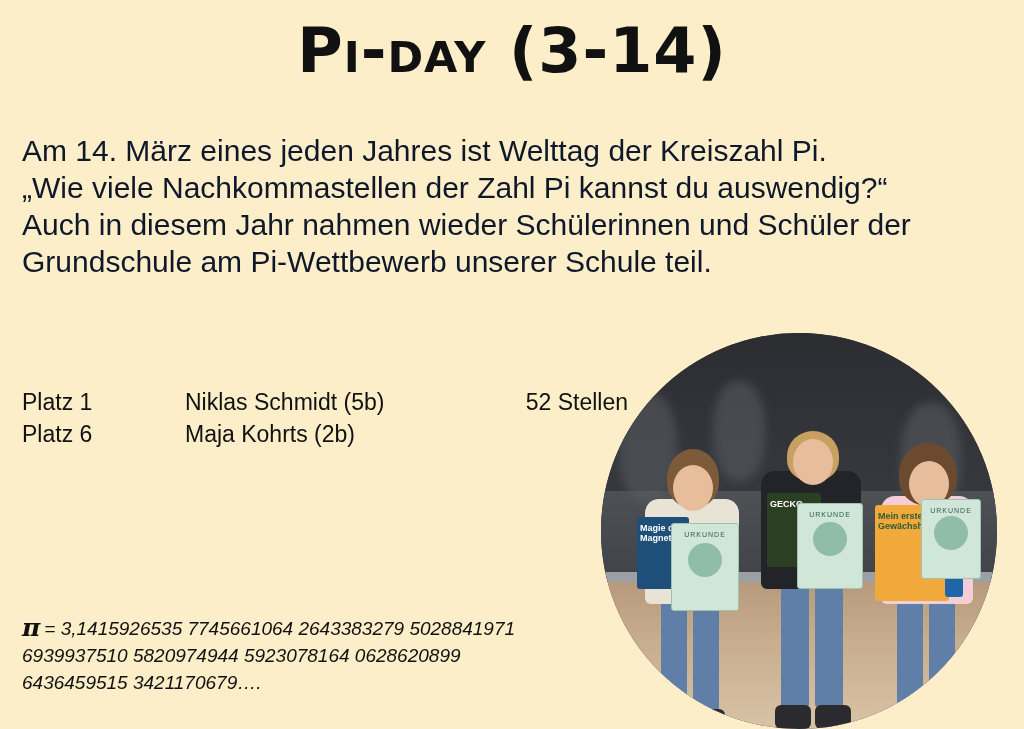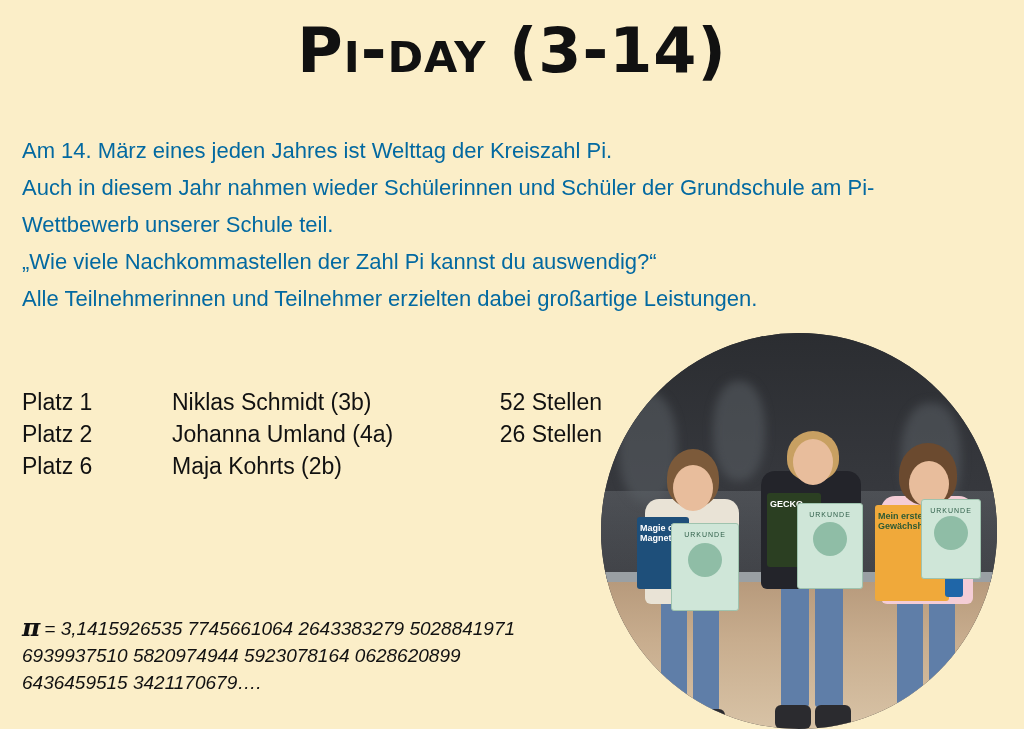--- a/index.html
+++ b/index.html
@@ -36,42 +36,43 @@
     text-transform: lowercase;
   }
   .title::first-letter {
     text-transform: uppercase;
   }
   .intro {
     position: absolute;
     top: 132px;
     left: 22px;
     width: 965px;
-    font-size: 22px;
+    font-size: 30px;
     line-height: 37px;
-    color: #0369a1;
+    color: #0f172a;
   }
   .intro p {
     margin: 0;
   }
   .intro p.justified {
     text-align: justify;
     text-align-last: left;
   }
   .results {
     position: absolute;
     top: 386px;
     left: 22px;
     width: 600px;
     font-size: 23px;
     line-height: 32px;
     color: #111111;
   }
   .results-row {
     display: flex;
+    gap: 13px;
   }
   .col-place {
     width: 150px;
     flex: 0 0 150px;
   }
   .col-name {
     width: 290px;
     flex: 0 0 290px;
   }
   .col-digits {
@@ -223,35 +224,29 @@
 </style>
 </head>
 <body>
 
 <div class="page">
 
   <div class="title">Pi-Day (3-14)</div>
 
   <div class="intro">
     <p>Am 14. März eines jeden Jahres ist Welttag der Kreiszahl Pi.</p>
+    <p>„Wie viele Nachkommastellen der Zahl Pi kannst du auswendig?“</p>
     <p>Auch in diesem Jahr nahmen wieder Schülerinnen und Schüler der Grundschule  am Pi-Wettbewerb unserer Schule teil.</p>
-    <p>„Wie viele Nachkommastellen der Zahl Pi kannst du auswendig?“</p>
-    <p class="justified">Alle Teilnehmerinnen und Teilnehmer erzielten dabei großartige Leistungen.</p>
   </div>
 
   <div class="results">
     <div class="results-row">
       <span class="col-place">Platz 1</span>
-      <span class="col-name">Niklas Schmidt (3b)</span>
+      <span class="col-name">Niklas Schmidt (5b)</span>
       <span class="col-digits">52 Stellen</span>
-    </div>
-    <div class="results-row">
-      <span class="col-place">Platz 2</span>
-      <span class="col-name">Johanna Umland (4a)</span>
-      <span class="col-digits">26 Stellen</span>
     </div>
     <div class="results-row">
       <span class="col-place">Platz 6</span>
       <span class="col-name">Maja Kohrts (2b)</span>
     </div>
   </div>
 
   <div class="pi-block">
     <div class="pi-line">
       <span class="pi-symbol">π</span><span>= 3,1415926535 7745661064 2643383279 5028841971</span>

